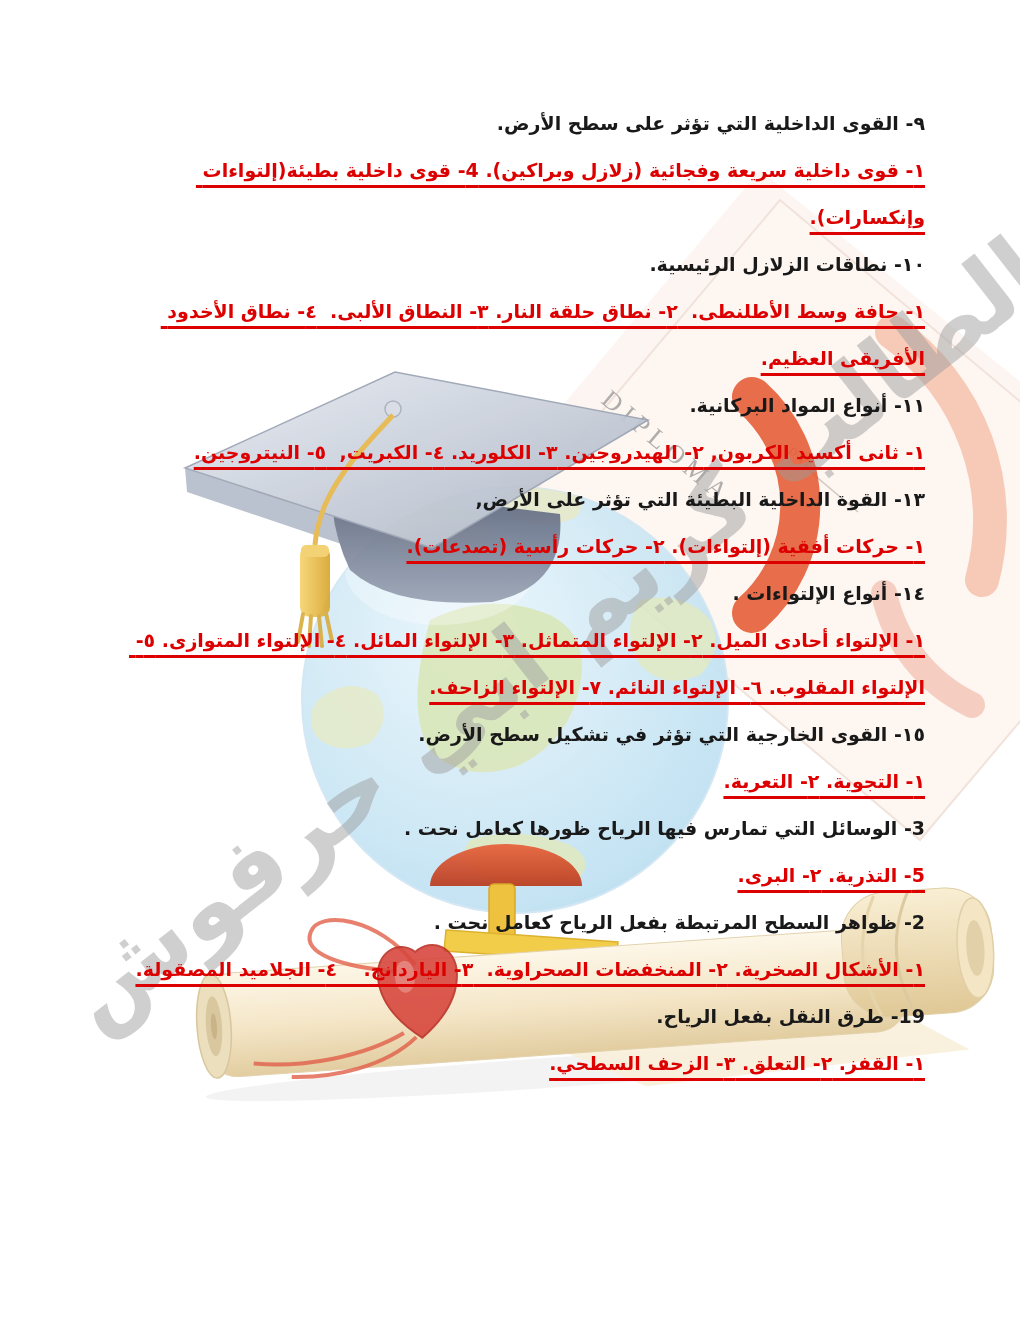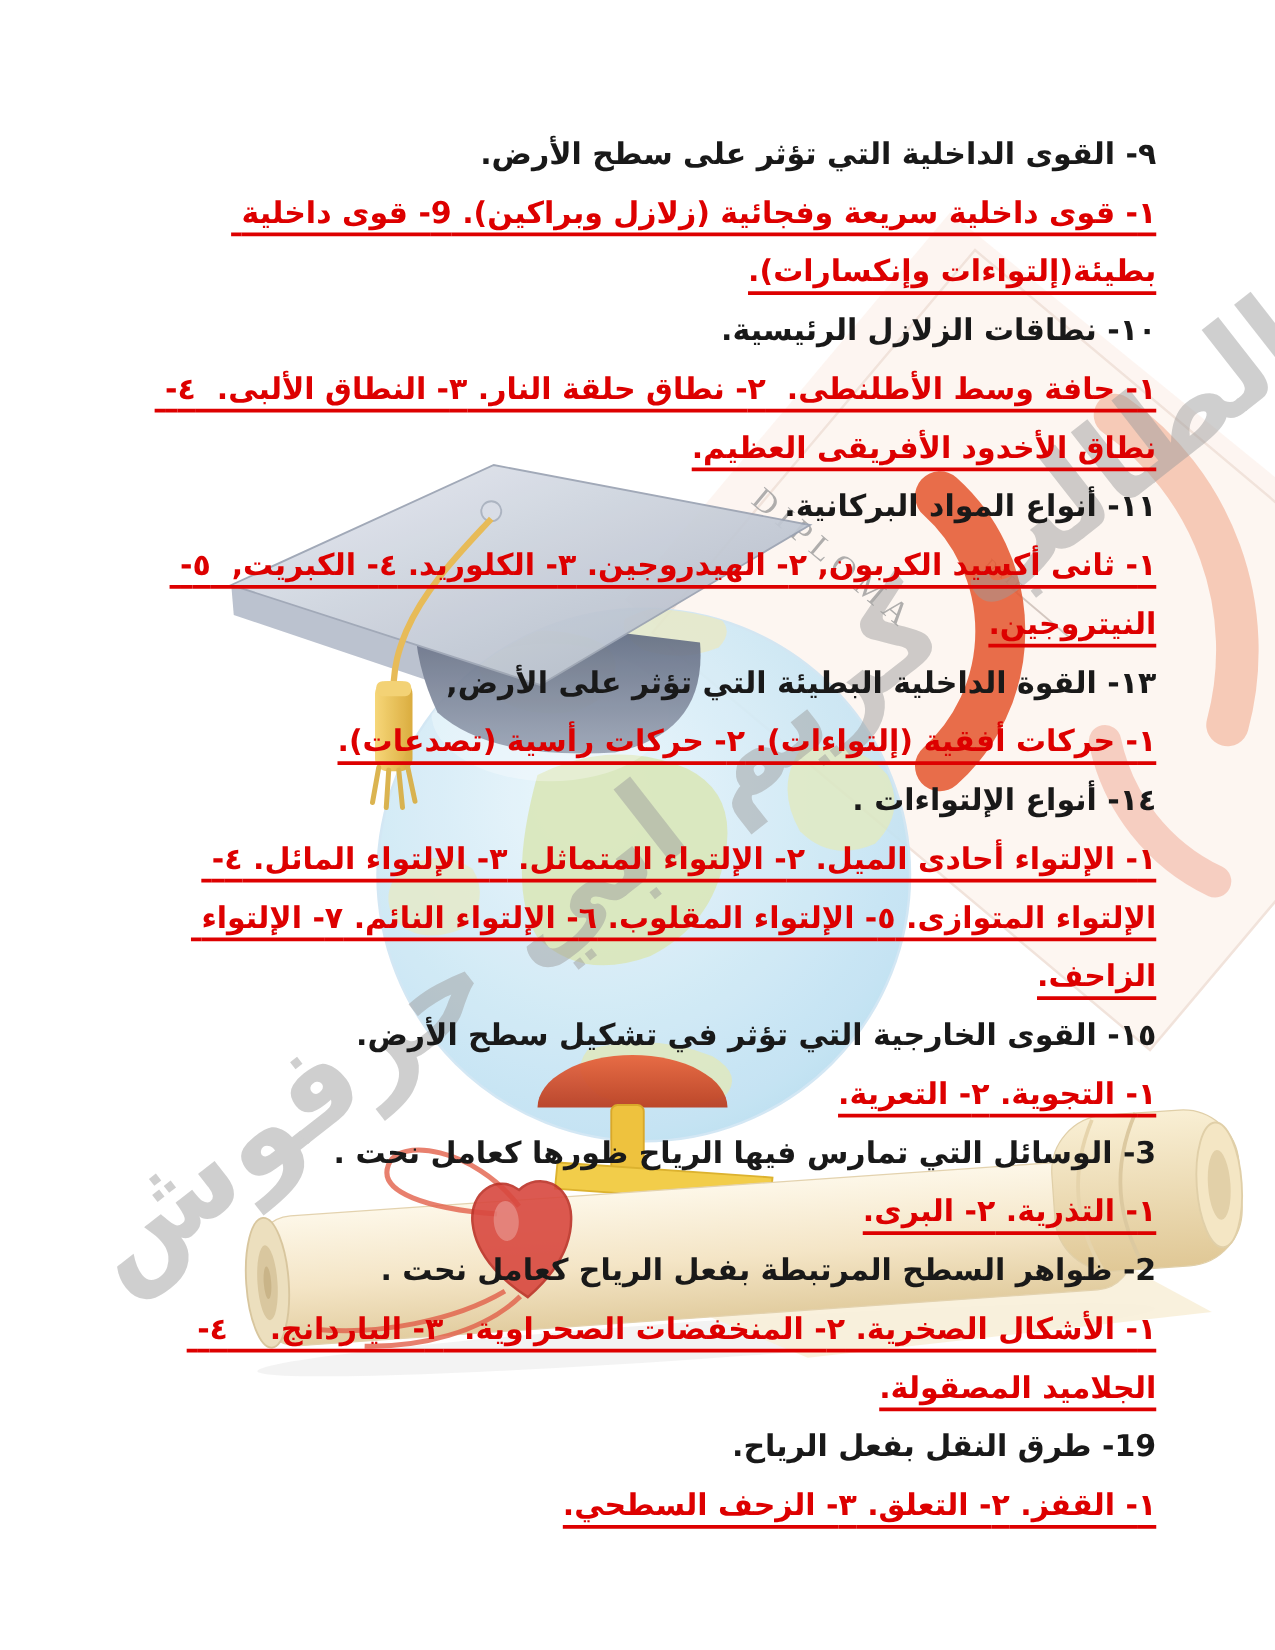--- a/index.html
+++ b/index.html
@@ -19,21 +19,21 @@
     font-size:96px;font-weight:bold;letter-spacing:2px;
     color:var(--wm-gray,#9c9c9c);opacity:.48;
     white-space:nowrap;pointer-events:none;
   }
   .content{
     position:absolute;left:0;top:0;z-index:2;
     width:1020px;box-sizing:border-box;
     padding:100px 95px 0 95px;
     direction:rtl;text-align:right;
   }
-  .content p{margin:0;line-height:47px;font-size:24px;font-weight:bold;white-space:pre-wrap;}
+  .content p{margin:0;line-height:47px;font-size:19px;font-weight:bold;white-space:pre-wrap;}
   .q-line{color:var(--text-black,#191919);}
   .a-line{
     color:var(--answer-red,#dd0000);
     text-decoration:underline;
     text-decoration-thickness:2.5px;
     text-underline-offset:8px;
   }
   .diploma-word{font-family:"Liberation Serif","DejaVu Serif",serif;}
 </style>
 </head>
@@ -146,40 +146,40 @@
       </g>
       <path d="M419,942 C436,928 460,940 459,966 C458,995 436,1016 420,1028 C404,1016 381,994 380,966 C379,940 403,928 419,942 Z" fill="#d8483f" stroke="#bc3228" stroke-width="2" opacity="0.9"></path>
       <ellipse cx="407" cy="966" rx="10" ry="16" fill="#ffffff" opacity="0.25"></ellipse>
     </g>
   </svg>
 
   <div class="wm">الطالب كريم ابي حرفوش</div>
 
   <div class="content">
   <p class="q-line">٩- القوى الداخلية التي تؤثر على سطح الأرض.</p>
-  <p class="a-line">١- قوى داخلية سريعة وفجائية (زلازل وبراكين). 9- قوى داخلية بطيئة(إلتواءات وإنكسارات).</p>
+  <p class="a-line">١- قوى داخلية سريعة وفجائية (زلازل وبراكين). 4- قوى داخلية بطيئة(إلتواءات وإنكسارات).</p>
 
   <p class="q-line">١٠- نطاقات الزلازل الرئيسية.</p>
   <p class="a-line">١- حافة وسط الأطلنطى.  ٢- نطاق حلقة النار. ٣- النطاق الألبى.  ٤- نطاق الأخدود الأفريقى العظيم.</p>
 
   <p class="q-line">١١- أنواع المواد البركانية.</p>
 
   <p class="a-line">١- ثانى أكسيد الكربون, ٢- الهيدروجين. ٣- الكلوريد. ٤- الكبريت,  ٥- النيتروجين.</p>
 
   <p class="q-line">١٣- القوة الداخلية البطيئة التي تؤثر على الأرض,</p>
   <p class="a-line">١- حركات أفقية (إلتواءات). ٢- حركات رأسية (تصدعات).</p>
 
   <p class="q-line">١٤- أنواع الإلتواءات .</p>
   <p class="a-line">١- الإلتواء أحادى الميل. ٢- الإلتواء المتماثل. ٣- الإلتواء المائل. ٤- الإلتواء المتوازى. ٥- الإلتواء المقلوب. ٦- الإلتواء النائم. ٧- الإلتواء الزاحف.</p>
 
   <p class="q-line">١٥- القوى الخارجية التي تؤثر في تشكيل سطح الأرض.</p>
   <p class="a-line">١- التجوية. ٢- التعرية.</p>
 
   <p class="q-line">3- الوسائل التي تمارس فيها الرياح ظورها كعامل نحت .</p>
-  <p class="a-line">١- التذرية. ٢- البرى.</p>
+  <p class="a-line">5- التذرية. ٢- البرى.</p>
 
   <p class="q-line">2- ظواهر السطح المرتبطة بفعل الرياح كعامل نحت .</p>
   <p class="a-line">١- الأشكال الصخرية. ٢- المنخفضات الصحراوية.  ٣- الياردانج.    ٤- الجلاميد المصقولة.</p>
 
   <p class="q-line">19- طرق النقل بفعل الرياح.</p>
   <p class="a-line">١- القفز. ٢- التعلق. ٣- الزحف السطحي.</p>
 
 </div>
 </div>
 

